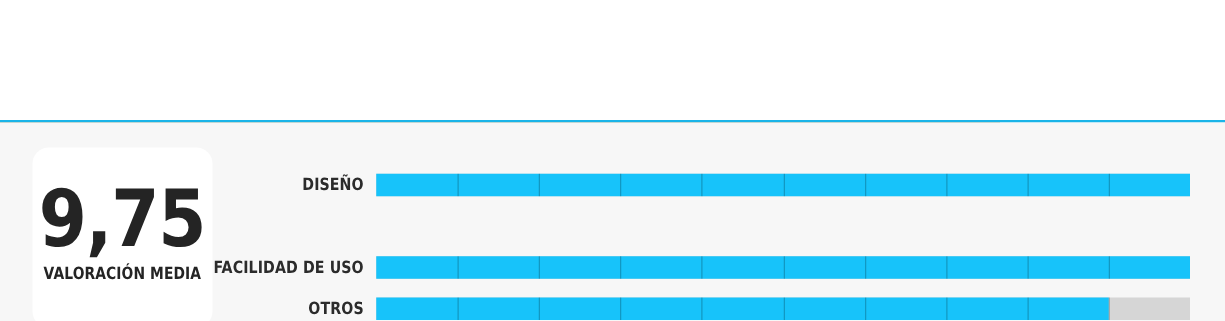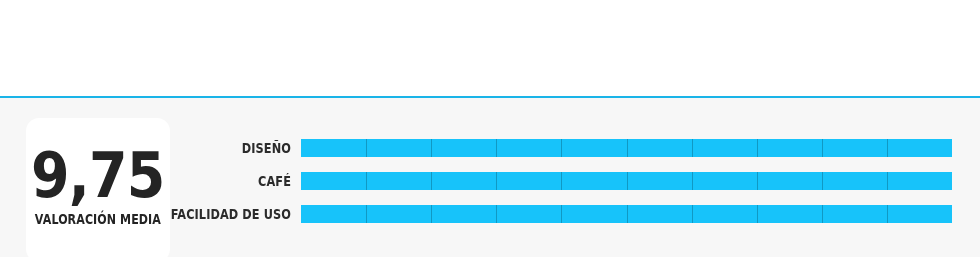--- a/index.html
+++ b/index.html
@@ -169,41 +169,41 @@
           <div class="tick" style="left: 130px;"></div>
           <div class="tick" style="left: 195px;"></div>
           <div class="tick" style="left: 260px;"></div>
           <div class="tick" style="left: 326px;"></div>
           <div class="tick" style="left: 391px;"></div>
           <div class="tick" style="left: 456px;"></div>
           <div class="tick" style="left: 521px;"></div>
           <div class="tick" style="left: 586px;"></div>
         </div>
       </div>
-      <div class="bar-row" style="top: 132px;">
-        <div class="bar-label">CAFÉ</div>
+      <div class="bar-row" style="top: 165px;">
+        <div class="bar-label">FACILIDAD DE USO</div>
         <div class="bar-track">
           <div class="bar-fill" style="width: 651px;"></div>
         </div>
         <div class="bar-ticks">
           <div class="tick" style="left: 65px;"></div>
           <div class="tick" style="left: 130px;"></div>
           <div class="tick" style="left: 195px;"></div>
           <div class="tick" style="left: 260px;"></div>
           <div class="tick" style="left: 326px;"></div>
           <div class="tick" style="left: 391px;"></div>
           <div class="tick" style="left: 456px;"></div>
           <div class="tick" style="left: 521px;"></div>
           <div class="tick" style="left: 586px;"></div>
         </div>
       </div>
-      <div class="bar-row" style="top: 165px;">
-        <div class="bar-label">FACILIDAD DE USO</div>
+      <div class="bar-row" style="top: 198px;">
+        <div class="bar-label">OTROS</div>
         <div class="bar-track">
-          <div class="bar-fill" style="width: 651px;"></div>
+          <div class="bar-fill" style="width: 585.9px;"></div>
         </div>
         <div class="bar-ticks">
           <div class="tick" style="left: 65px;"></div>
           <div class="tick" style="left: 130px;"></div>
           <div class="tick" style="left: 195px;"></div>
           <div class="tick" style="left: 260px;"></div>
           <div class="tick" style="left: 326px;"></div>
           <div class="tick" style="left: 391px;"></div>
           <div class="tick" style="left: 456px;"></div>
           <div class="tick" style="left: 521px;"></div>

